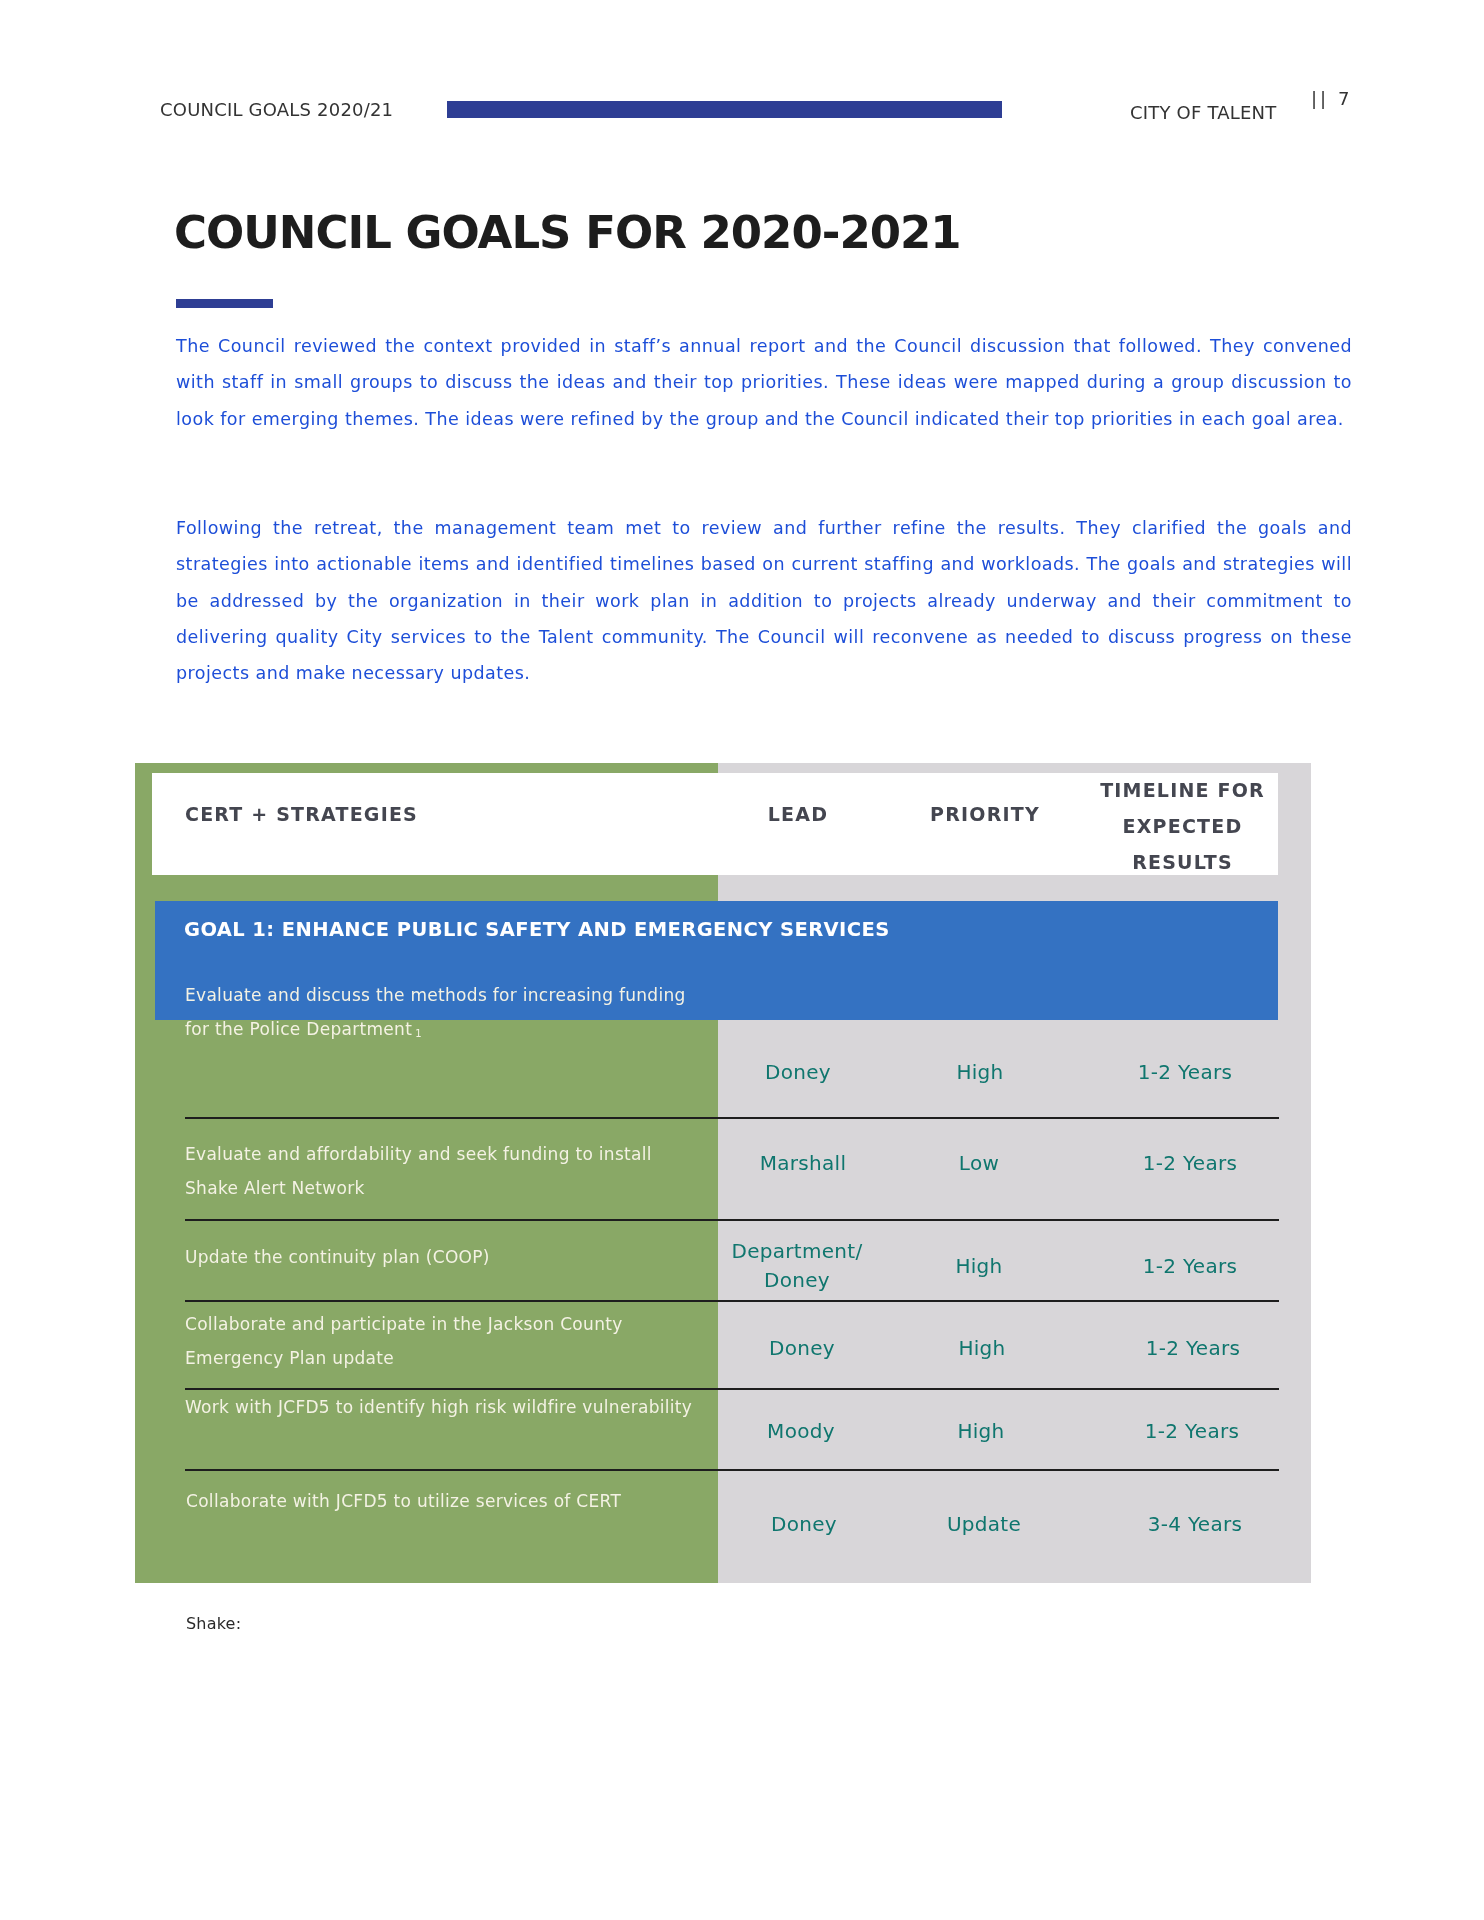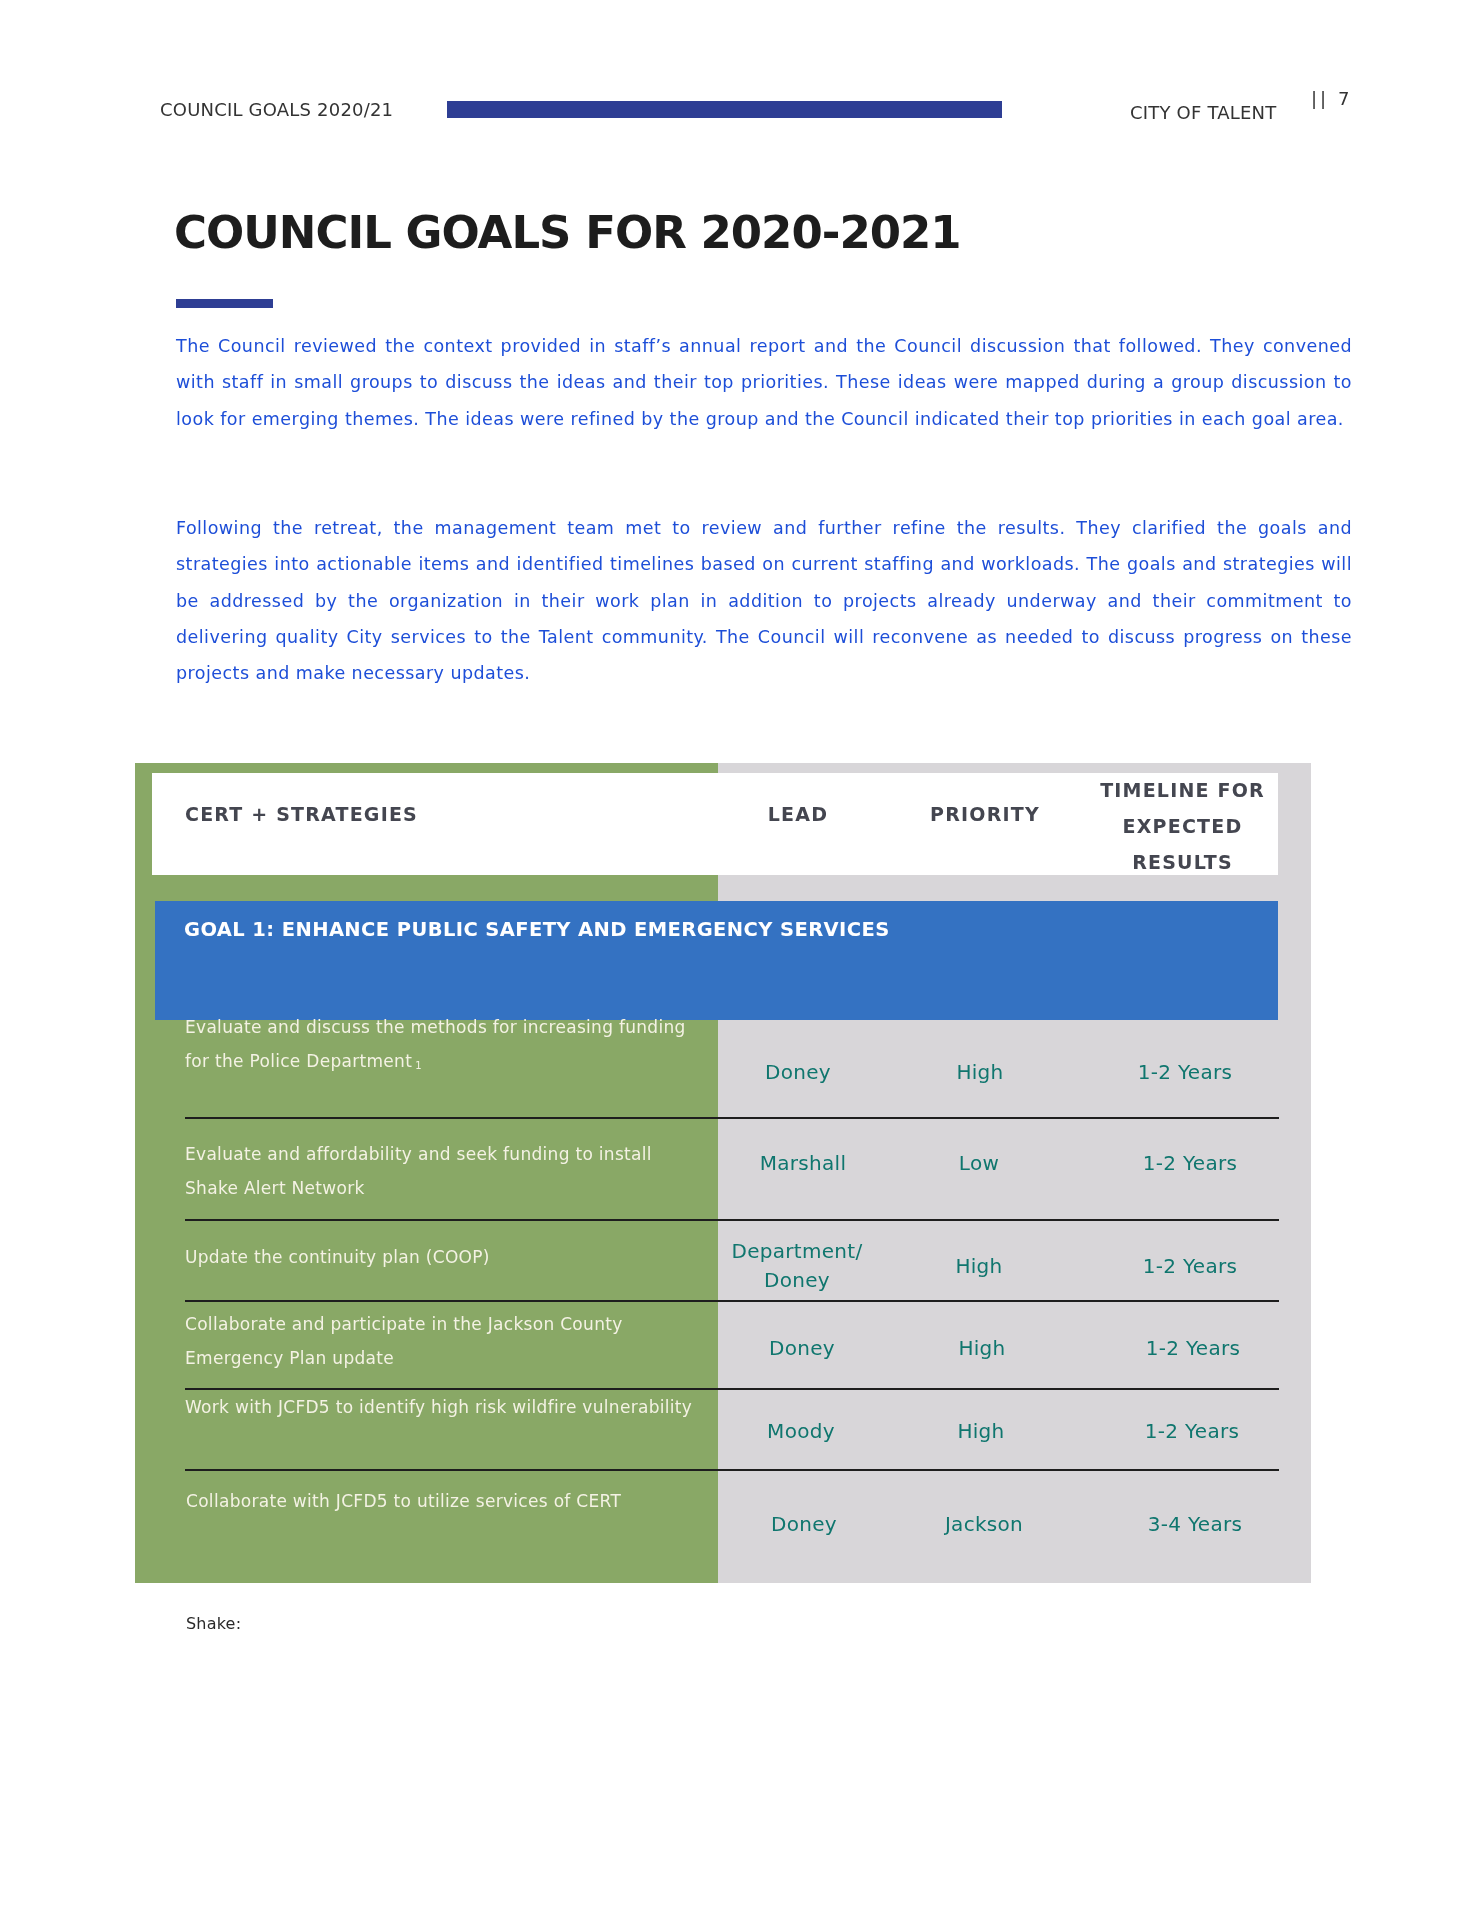--- a/index.html
+++ b/index.html
@@ -61,21 +61,21 @@
 <div id="th-priority" class="th">PRIORITY</div>
 <div id="th-timeline" class="th">
   <div>TIMELINE FOR</div>
   <div>EXPECTED</div>
   <div>RESULTS</div>
 </div>
 
 <div id="goal-band" class="abs"></div>
 <div id="goal-title" class="abs">GOAL 1: ENHANCE PUBLIC SAFETY AND EMERGENCY SERVICES</div>
 
-<div class="cell-goal" style="top:1010px"><span>Evaluate and discuss the methods for increasing funding for the Police Department</span><sup class="fn">1</sup></div>
+<div class="cell-goal" style="top:978px"><span>Evaluate and discuss the methods for increasing funding for the Police Department</span><sup class="fn">1</sup></div>
 <div class="cell c-lead" style="top:1058px">Doney</div>
 <div class="cell c-pri" style="top:1058px">High</div>
 <div class="cell c-time" style="top:1058px">1-2 Years</div>
 <div class="row-line" style="top:1117px"></div>
 
 <div class="cell-goal" style="top:1137px">Evaluate and affordability and seek funding to install Shake Alert Network</div>
 <div class="cell c-lead" style="top:1149px;left:733px">Marshall</div>
 <div class="cell c-pri" style="top:1149px;left:904px">Low</div>
 <div class="cell c-time" style="top:1149px;left:1115px">1-2 Years</div>
 <div class="row-line" style="top:1219px"></div>
@@ -96,18 +96,18 @@
 <div class="row-line" style="top:1388px"></div>
 
 <div class="cell-goal" style="top:1390px">Work with JCFD5 to identify high risk wildfire vulnerability</div>
 <div class="cell c-lead" style="top:1417px;left:731px">Moody</div>
 <div class="cell c-pri" style="top:1417px;left:906px">High</div>
 <div class="cell c-time" style="top:1417px;left:1117px">1-2 Years</div>
 <div class="row-line" style="top:1469px"></div>
 
 <div class="cell-goal" style="top:1484px;left:186px">Collaborate with JCFD5 to utilize services of CERT</div>
 <div class="cell c-lead" style="top:1510px;left:734px">Doney</div>
-<div class="cell c-pri" style="top:1510px;left:909px">Jackson</div>
+<div class="cell c-pri" style="top:1510px;left:909px">Update</div>
 <div class="cell c-time" style="top:1510px;left:1120px">3-4 Years</div>
 
 <div id="notes" class="abs">
   <div>Shake:</div>
 </div>
 
 </body></html>

